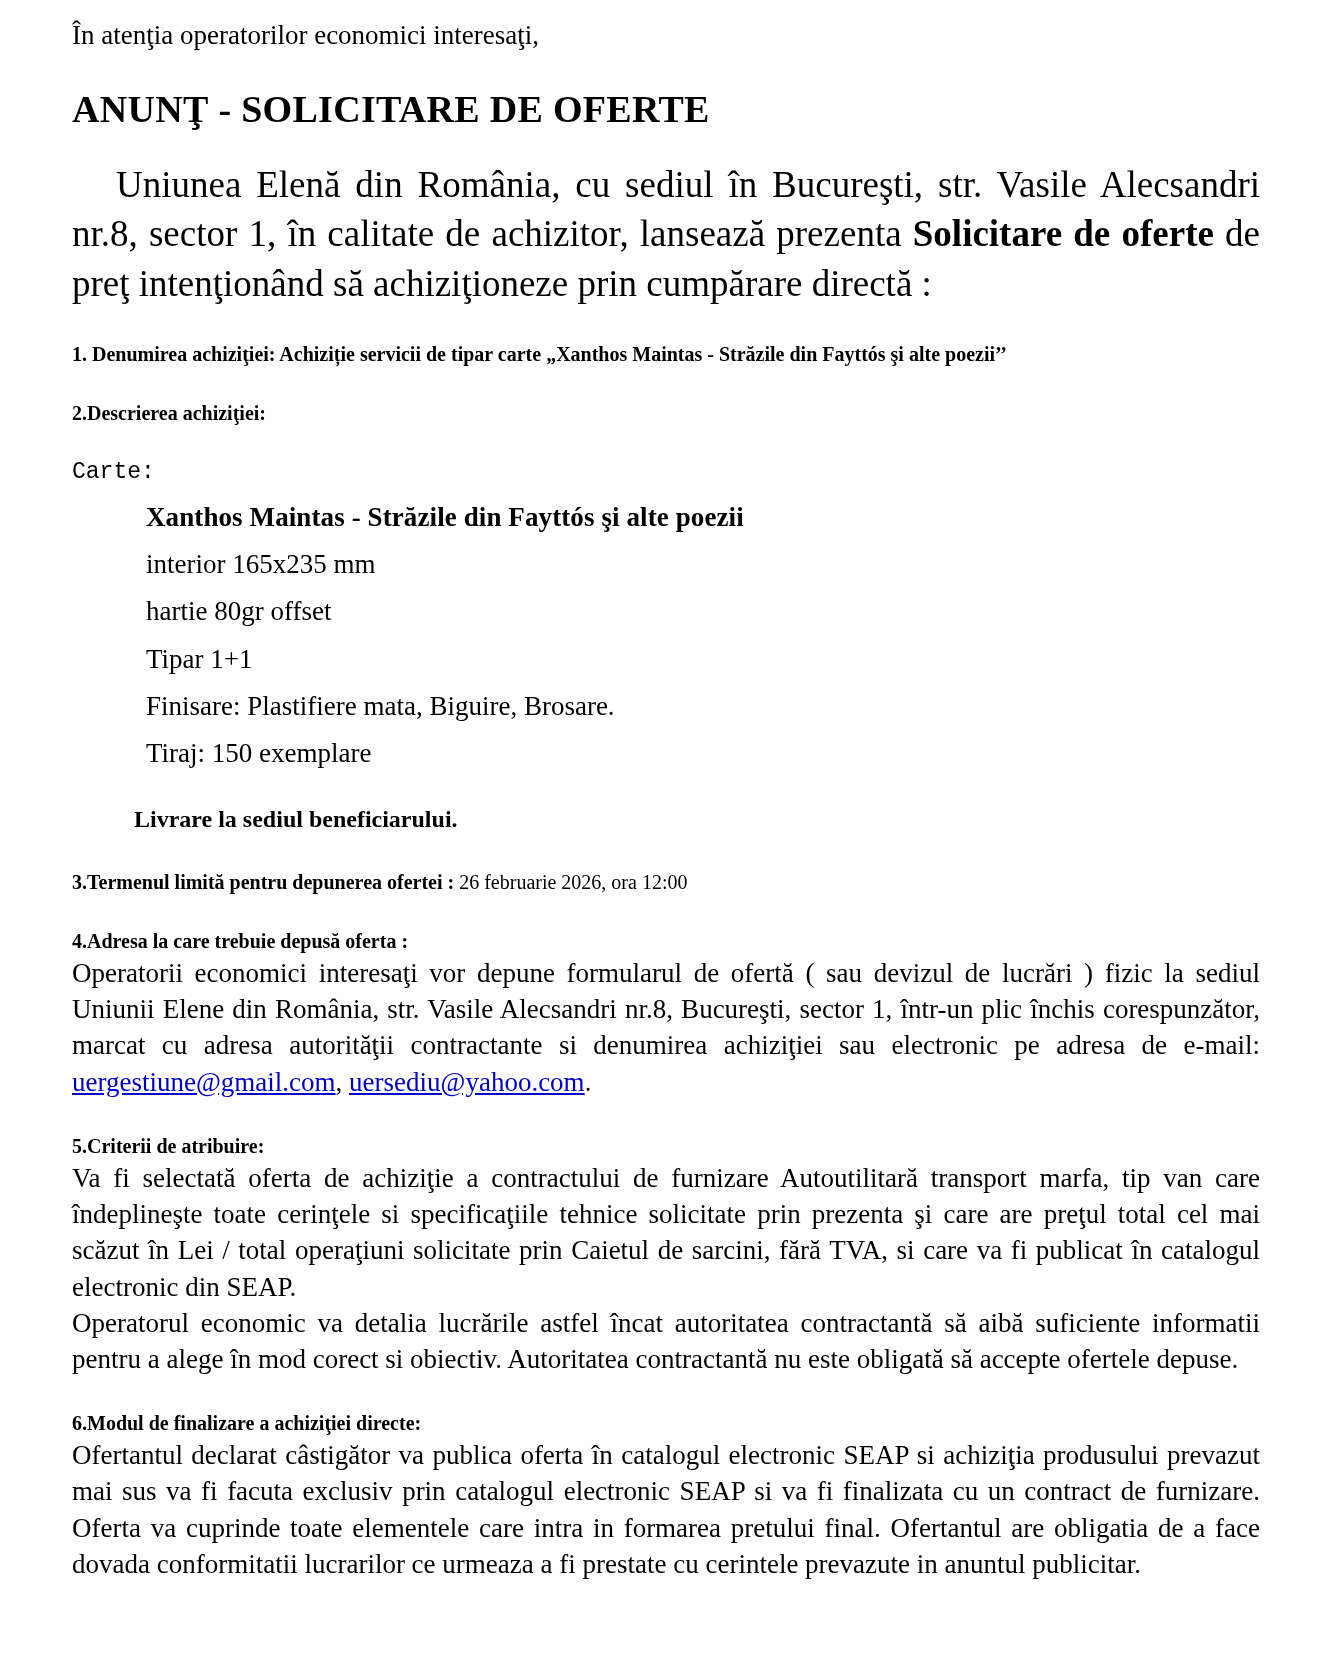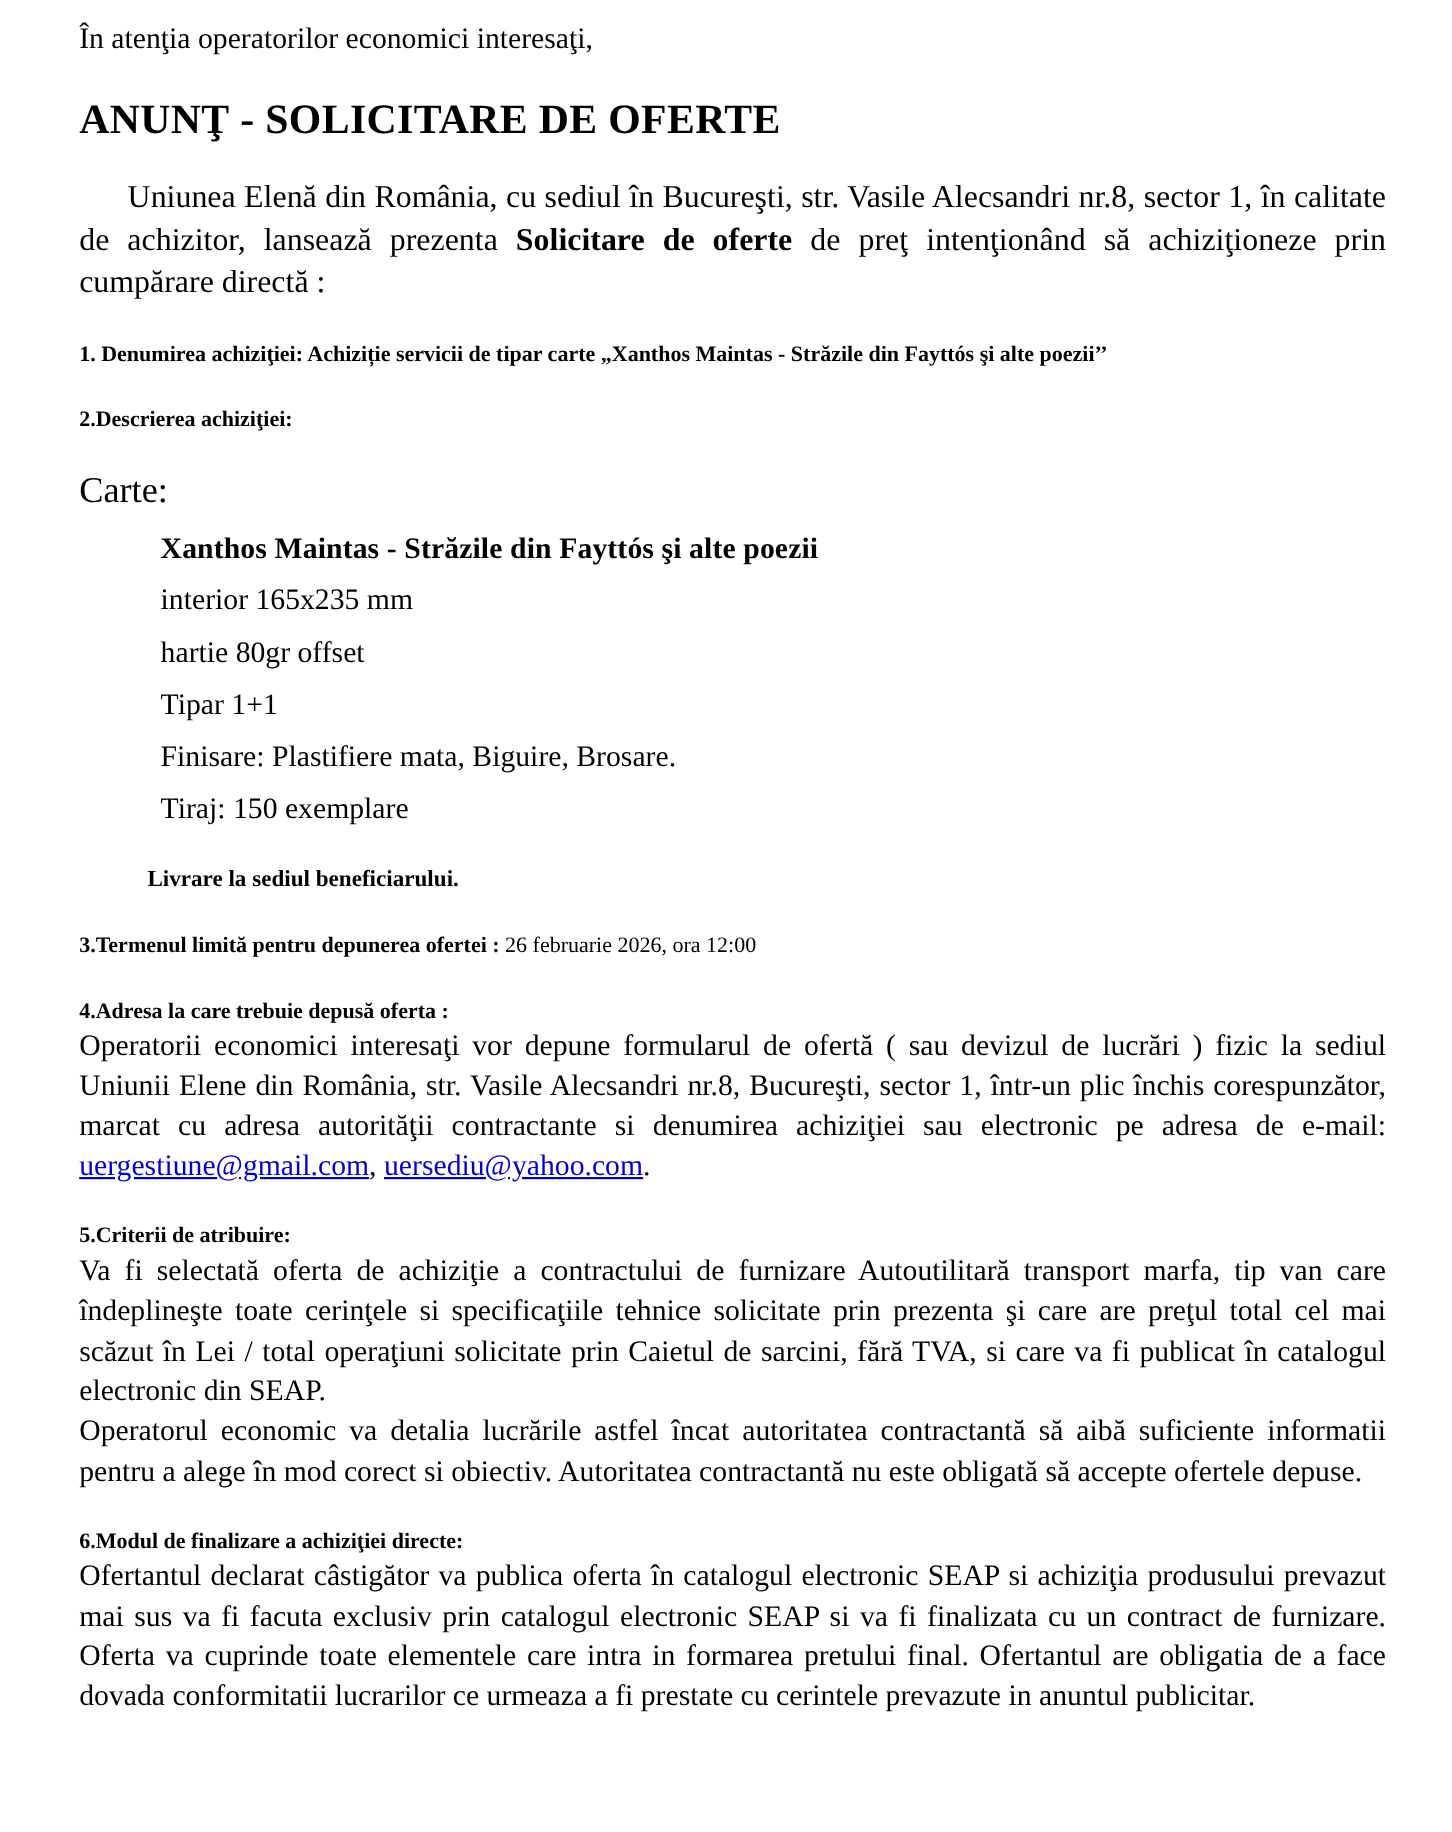--- a/index.html
+++ b/index.html
@@ -28,55 +28,56 @@
   }
   .doc-title {
     text-align: left;
     font-size: 38px;
     line-height: 1.2;
     margin: 34px 0 0 0;
     letter-spacing: 0.3px;
     padding-right: 26px;
   }
   .para {
-    font-size: 29px;
+    font-size: 37px;
     line-height: 1.33;
     margin: 28px 0 0 0;
     text-align: justify;
   }
   .para.indent { text-indent: 44px; }
   .bold { font-weight: bold; }
   .section-head {
     font-size: 20px;
     line-height: 1.33;
     font-weight: bold;
     margin: 33px 0 0 0;
     text-align: justify;
   }
   .section-head .normal { font-weight: normal; }
   .plain-line {
-    font-size: 33px;
+    font-size: 23px;
     line-height: 1.33;
     margin: 30px 0 0 0;
+    font-family: Liberation Mono, monospace;
   }
   .spec-block {
     margin: 2px 0 0 0;
     padding-left: 62px;
   }
   .spec-line {
     font-size: 27px;
     line-height: 1.31;
     margin: 12px;
   }
   .spec-line.title {
     font-weight: bold;
     letter-spacing: 0.1px;
   }
   .delivery-line {
-    font-size: 21px;
+    font-size: 24px;
     line-height: 1.33;
     font-weight: bold;
     margin: 32px 0 0 62px;
   }
   .body-para {
     font-size: 27px;
     line-height: 1.345;
     margin: 0;
     text-align: justify;
   }

